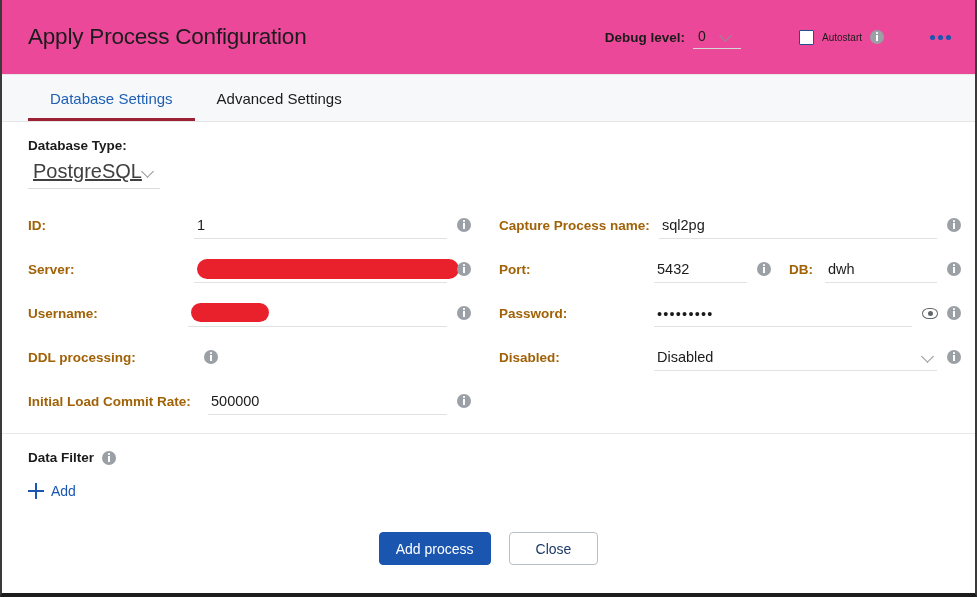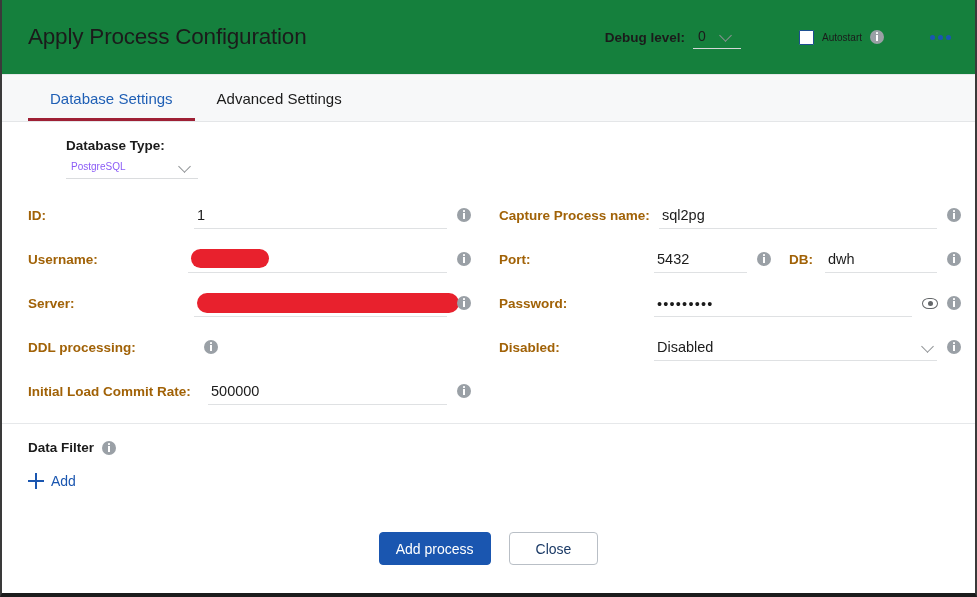--- a/index.html
+++ b/index.html
@@ -19,21 +19,21 @@
     border-bottom: 4px solid #1c1c1c;
   }
 
   
   .header {
     position: relative;
     height: 74px;
     display: flex;
     align-items: center;
     padding: 0 20px 0 26px;
-    background: #15803d;
+    background: #ec4899;
   }
   .title {
     font-size: 22.5px;
     color: #1b1b1b;
     font-weight: 400;
     letter-spacing: -0.2px;
     white-space: nowrap;
   }
   .header-right {
     margin-left: auto;
@@ -152,37 +152,36 @@
     background: #9e2035;
   }
 
   
   .form-area {
     position: relative;
     padding: 16px 0 0 0;
   }
   .dbtype {
     padding-left: 26px;
-    margin-left: 38px;
   }
   .dbtype-label {
     font-size: 13.5px;
     font-weight: bold;
     color: #1b1b1b;
     margin-bottom: 5px;
   }
   .dbtype-select {
     width: 132px;
     display: flex; align-items: center;
     justify-content: space-between;
     padding: 2px 6px 5px 5px;
     border-bottom: 1px solid #dadcde;
     cursor: pointer;
   }
-  .dbtype-value { font-size: 10px; color: #8b5cf6; }
+  .dbtype-value { font-size: 20px; color: #404040; text-decoration: underline; }
 
   .grid {
     margin-top: 14px;
     display: grid;
     grid-template-columns: 487px 490px;
   }
   .col { display: flex; flex-direction: column; }
 
   .row {
     display: flex;
@@ -396,33 +395,33 @@
           <span class="flabel lbl-id">ID:</span>
           <div class="field">
             <span class="val">1</span>
           </div>
           <div class="field-icons">
             <span class="info"></span>
           </div>
         </div>
 
         <div class="row">
+          <span class="flabel lbl-server">Server:</span>
+          <div class="field">
+            <span class="redact server"></span>
+          </div>
+          <div class="field-icons">
+            <span class="info"></span>
+          </div>
+        </div>
+
+        <div class="row">
           <span class="flabel lbl-user">Username:</span>
           <div class="field">
             <span class="redact user"></span>
-          </div>
-          <div class="field-icons">
-            <span class="info"></span>
-          </div>
-        </div>
-
-        <div class="row">
-          <span class="flabel lbl-server">Server:</span>
-          <div class="field">
-            <span class="redact server"></span>
           </div>
           <div class="field-icons">
             <span class="info"></span>
           </div>
         </div>
 
         <div class="row">
           <span class="flabel lbl-ddl">DDL processing:</span>
           <div class="field-icons">
             <span class="info"></span>

